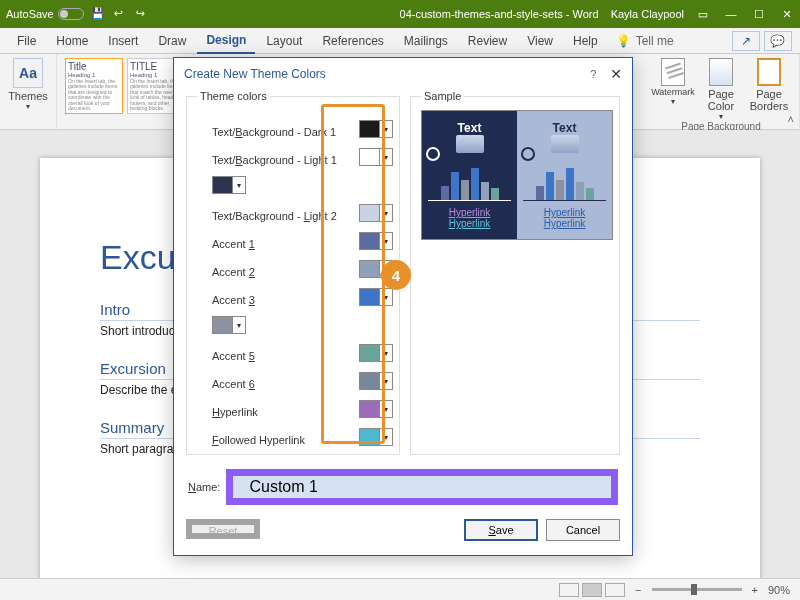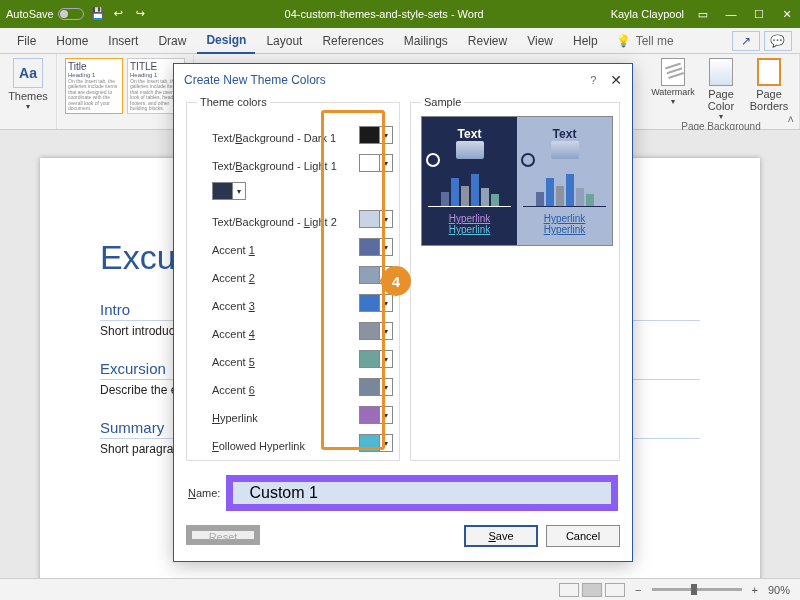--- a/index.html
+++ b/index.html
@@ -5,21 +5,21 @@
 * { box-sizing: border-box; margin: 0; padding: 0; font-family: "Segoe UI", Arial, sans-serif; }
 body { background: #e8e8e8; width: 800px; height: 600px; overflow: hidden; position: relative; }
 
 
 .titlebar { height: 28px; background: #4d7c0f; color: #fff; display: flex; align-items: center; font-size: 11px; padding: 0 6px; }
 .titlebar .autosave { display: flex; align-items: center; gap: 4px; margin-right: 8px; }
 .titlebar .toggle { width: 26px; height: 12px; border: 1px solid #aab; border-radius: 7px; position: relative; }
 .titlebar .toggle::after { content: ""; position: absolute; width: 8px; height: 8px; border-radius: 50%; background: #ccc; top: 1px; left: 1px; }
 .titlebar .qat { display: flex; gap: 8px; margin-right: 20px; }
 .titlebar .qat span { width: 14px; height: 14px; display: inline-block; }
-.titlebar .docname { flex: 1; text-align: center; }
+.titlebar .docname { flex: 1; text-align: right; }
 .titlebar .username { margin: 0 12px; }
 .titlebar .winbtns { display: flex; gap: 14px; }
 .titlebar .winbtns span { width: 14px; text-align: center; }
 
 
 .tabs { height: 26px; background: #f3f3f3; border-bottom: 1px solid #ccc; display: flex; align-items: center; font-size: 12px; padding: 0 8px; gap: 2px; }
 .tab { padding: 5px 9px; color: #444; cursor: pointer; }
 .tab.active { color: #2b579a; border-bottom: 2px solid #2b579a; font-weight: 600; }
 .tell-me { margin-left: 8px; color: #666; display: flex; align-items: center; gap: 4px; }
 .tabs .right-btns { margin-left: auto; display: flex; gap: 4px; }
@@ -43,21 +43,21 @@
 .collapse-ribbon { position: absolute; right: 6px; bottom: 4px; color: #666; font-size: 11px; }
 
 
 .doc-area { position: absolute; top: 130px; left: 0; right: 0; bottom: 22px; background: #e8e8e8; display: flex; justify-content: center; padding-top: 28px; }
 .page { width: 720px; height: 560px; background: #fff; box-shadow: 0 0 5px rgba(0,0,0,.3); padding: 80px 60px 40px 60px; }
 .page h1 { color: #2b579a; font-size: 34px; font-weight: 400; margin-bottom: 24px; }
 .page h3 { color: #2b579a; font-size: 15px; font-weight: 400; border-bottom: 1px solid #c6d4ea; padding-bottom: 2px; margin-bottom: 3px; }
 .page p { font-size: 12px; color: #222; margin-bottom: 22px; }
 
 
-.dialog { position: absolute; left: 173px; top: 63px; width: 460px; background: #fff; border: 1px solid #2b579a; box-shadow: 0 4px 18px rgba(0,0,0,.25); font-size: 11px; color: #333; }
+.dialog { position: absolute; left: 173px; top: 57px; width: 460px; background: #fff; border: 1px solid #2b579a; box-shadow: 0 4px 18px rgba(0,0,0,.25); font-size: 11px; color: #333; }
 .dlg-title { height: 32px; display: flex; align-items: center; padding: 0 10px; }
 .dlg-title .t { flex: 1; font-size: 12px; color: #2b579a; }
 .dlg-title .help { margin-right: 14px; color: #666; }
 .dlg-title .close { font-size: 14px; color: #333; }
 .dlg-body { padding: 0 12px 6px 12px; display: flex; gap: 10px; }
 .field-group { border: 1px solid #ddd; padding: 8px 6px 8px 10px; }
 .field-group legend { font-size: 11px; padding: 0 3px; }
 .theme-colors { flex: 1; position: relative; }
 .color-row { display: flex; align-items: flex-end; height: 28px; margin-left: 15px; }
 .color-row .lbl { flex: 1; }
@@ -258,21 +258,20 @@
             </div>
           </div>
           <div class="color-row">
             <div class="lbl">Accent <u>3</u></div>
             <div class="swatch">
               <div class="c" style="background:#3d76c8"></div>
               <div class="ar">▾</div>
             </div>
           </div>
           <div class="color-row">
-            <div class="lbl">Accent <u>4</u></div>
             <div class="swatch">
               <div class="c" style="background:#8c92a0"></div>
               <div class="ar">▾</div>
             </div>
           </div>
           <div class="color-row">
             <div class="lbl">Accent <u>5</u></div>
             <div class="swatch">
               <div class="c" style="background:#6ca49c"></div>
               <div class="ar">▾</div>

